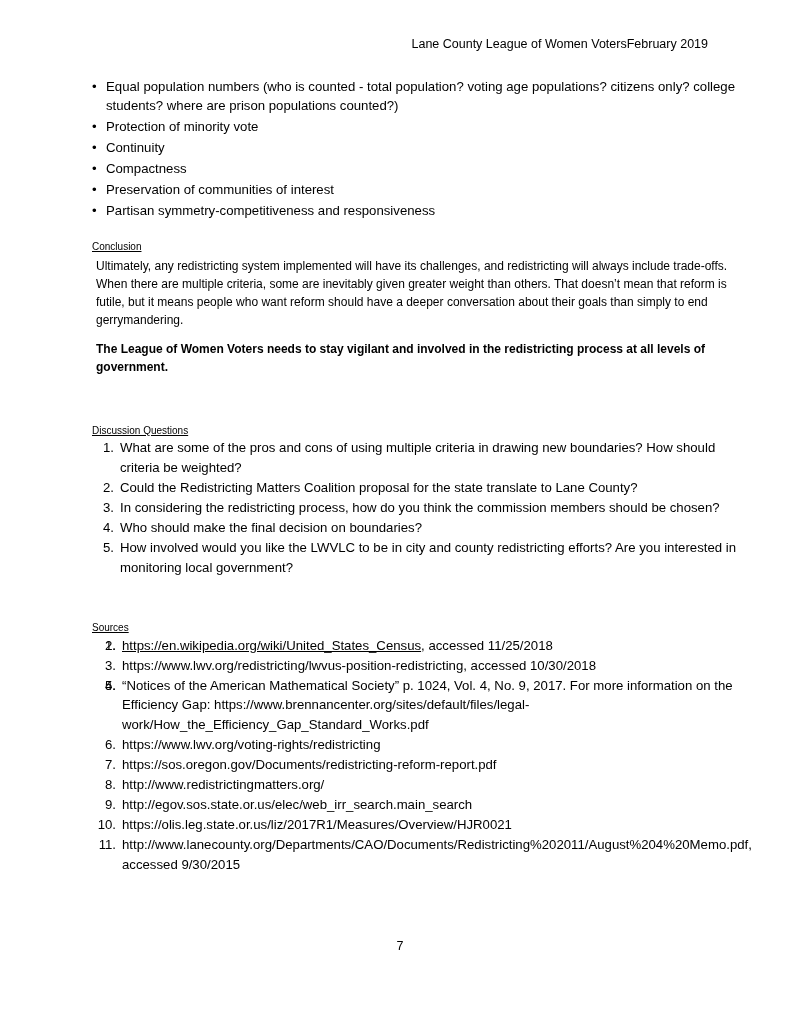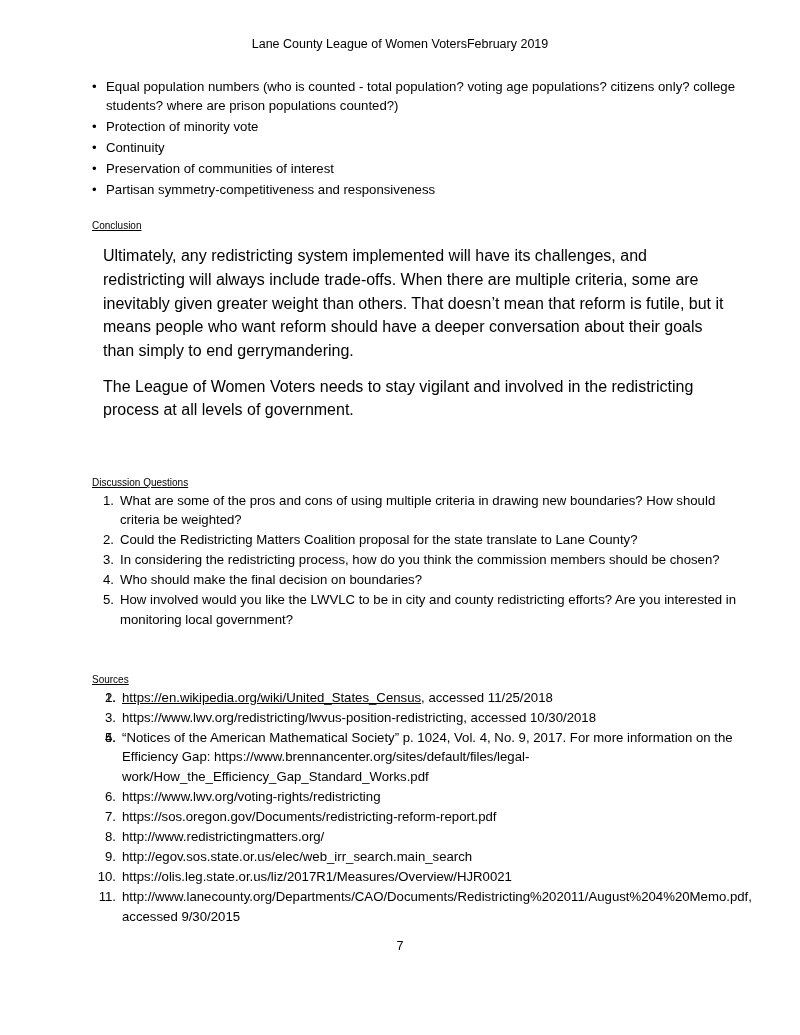--- a/index.html
+++ b/index.html
@@ -19,21 +19,21 @@
     overflow: hidden;
   }
   .content {
     position: absolute;
     left: 92px;
     top: 36px;
     width: 648px;
   }
   .header {
     display: flex;
-    justify-content: center;
+    justify-content: flex-end;
     align-items: flex-start;
     font-size: 12.5px;
     line-height: 1.42;
   }
   .header-left {
     display: flex;
     flex-direction: column;
   }
   .header-right {
     padding-right: 32px;
@@ -62,27 +62,28 @@
     left: 0;
     top: 0;
   }
   .heading-underline {
     text-decoration: underline;
     font-size: 10px;
     margin-top: 19px;
     display: block;
   }
   p.para {
-    margin: 11px;
-    font-size: 16px;
+    margin: 4px;
+    font-size: 12px;
     line-height: 1.48;
     text-align: left;
   }
   p.para.gap {
     margin-top: 12px;
+    font-weight: bold;
   }
   ol.numlist {
     margin: 0;
     padding: 0;
     list-style: none;
     counter-reset: item;
   }
   ol.numlist > li {
     position: relative;
     padding-left: 28px;
@@ -126,20 +127,21 @@
       <div class="header-left">
         <span>Lane County League of Women Voters</span>
       </div>
       <div class="header-right">February 2019</div>
     </div>
 
     <ul class="bullet-list">
       <li><span>Equal population numbers (who is counted - total population? voting age populations? citizens only? college students?  where are prison populations counted?)</span></li>
       <li><span>Protection of minority vote</span></li>
       <li><span>Continuity</span></li>
+      <li><span>Compactness</span></li>
       <li><span>Preservation of communities of interest</span></li>
       <li><span>Partisan symmetry-competitiveness and responsiveness</span></li>
     </ul>
 
     <div class="section">
       <span class="heading-underline">Conclusion</span>
       <p class="para">Ultimately, any redistricting system implemented will have its challenges, and redistricting will always include trade-offs.  When there are multiple criteria, some are inevitably given greater weight than others.  That doesn’t mean that reform is futile, but it means people who want reform should have a deeper conversation about their goals than simply to end gerrymandering.</p>
       <p class="para gap">The League of Women Voters needs to stay vigilant and involved in the redistricting process at all levels of government.</p>
     </div>
 

